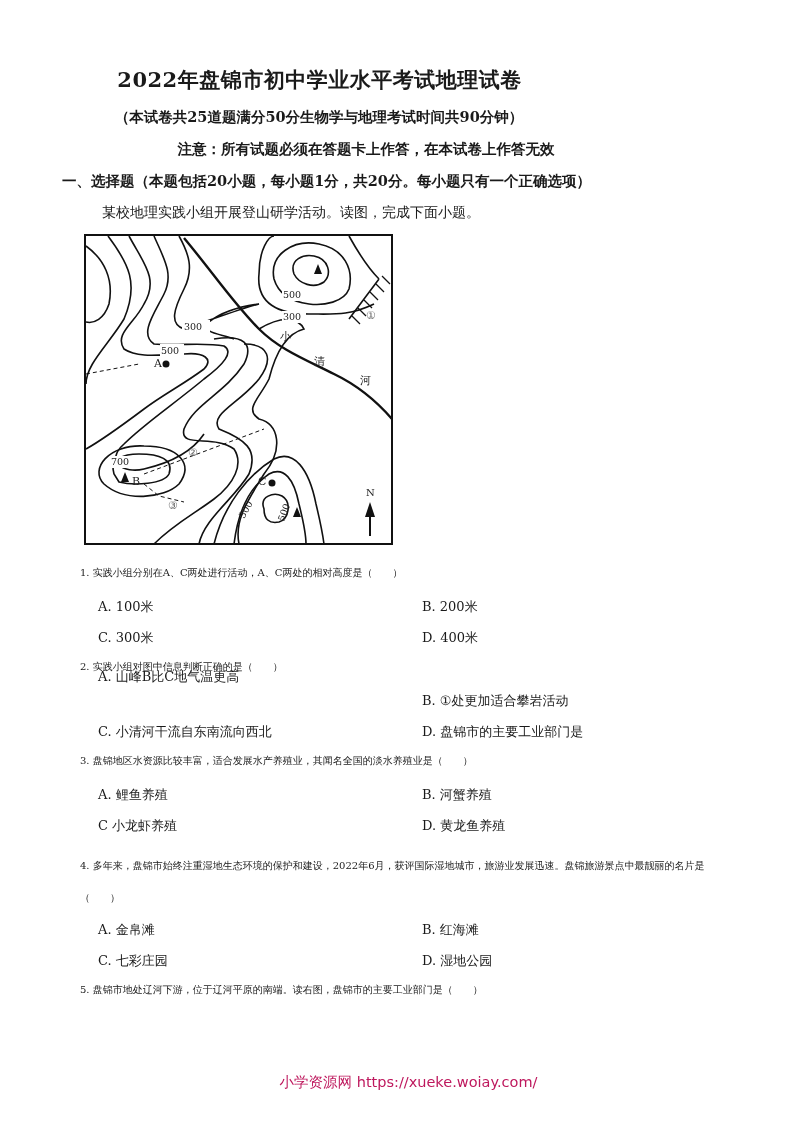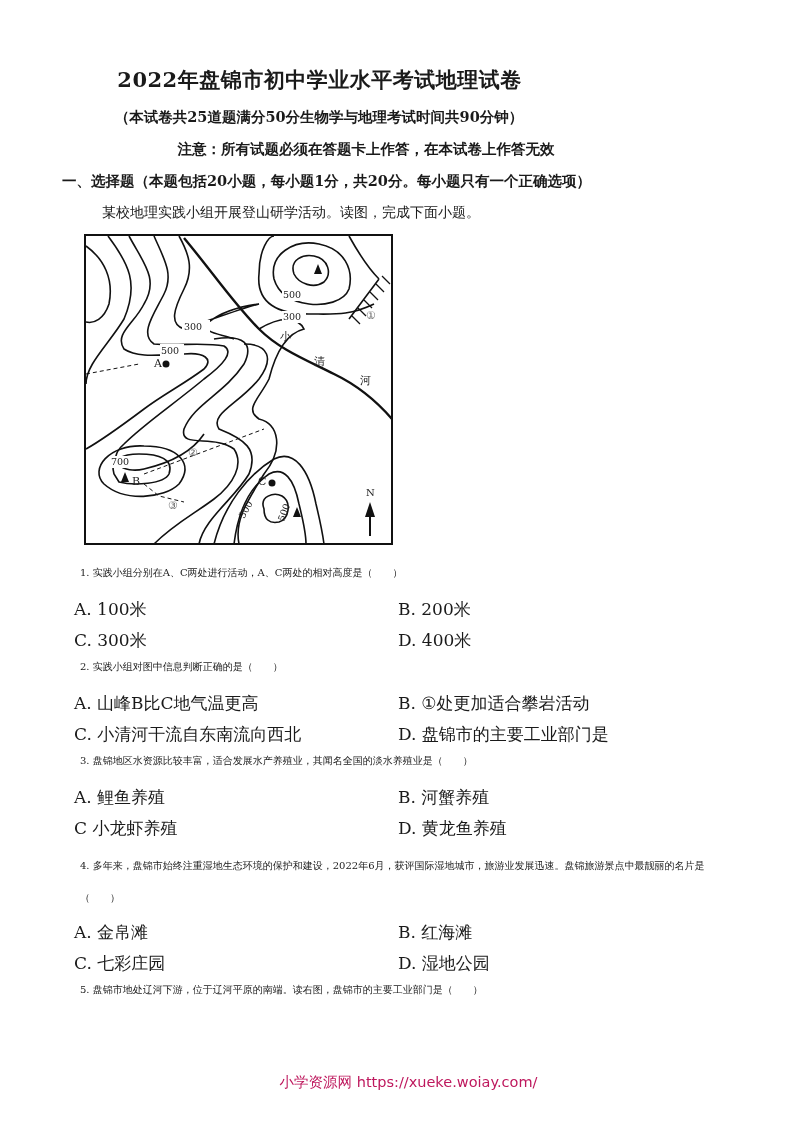--- a/index.html
+++ b/index.html
@@ -8,21 +8,21 @@
   .title { position: absolute; top: 66px; left: 0; width: 639px; text-align: center;
            font-size: 21px; font-weight: bold; letter-spacing: 0.5px; }
   .subtitle { position: absolute; top: 108px; left: 0; width: 638px; text-align: center;
               font-size: 14.5px; font-weight: bold; }
   .notice { position: absolute; top: 140px; left: 0; width: 732px; text-align: center;
             font-size: 14.5px; font-weight: bold; }
   .section { position: absolute; top: 172px; left: 62px; font-size: 14.5px; font-weight: bold; text-align: right; }
   .intro { position: absolute; top: 204px; left: 102px; font-size: 14px; font-family: "DejaVu Serif", serif; }
   .map { position: absolute; top: 234px; left: 84px; width: 310px; height: 312px; }
   .q { position: absolute; left: 80px; font-size: 10px; white-space: nowrap; }
-  .opt { position: absolute; font-size: 17px; white-space: nowrap; }
+  .opt { position: absolute; font-size: 13px; white-space: nowrap; margin-left: 24px; }
   .optL { left: 74px; }
   .optR { left: 398px; }
   .footer { position: absolute; top: 1073px; left: 12px; width: 793px; text-align: center;
             font-family: "DejaVu Sans", "Liberation Sans", sans-serif; font-size: 14.5px; color: #be185d; }
   .wrap { width: 660px; white-space: normal; line-height: 32px; }
 </style>
 </head>
 <body>
 
 <div class="title">2022年盘锦市初中学业水平考试地理试卷</div>
@@ -115,21 +115,21 @@
   </g>
 </svg>
 
 <div class="q" style="top:566px">1. 实践小组分别在A、C两处进行活动，A、C两处的相对高度是（　　）</div>
 <div class="opt optL" style="top:598px">A. 100米</div>
 <div class="opt optR" style="top:598px">B. 200米</div>
 <div class="opt optL" style="top:629px">C. 300米</div>
 <div class="opt optR" style="top:629px">D. 400米</div>
 
 <div class="q" style="top:660px">2. 实践小组对图中信息判断正确的是（　　）</div>
-<div class="opt optL" style="top:692px">A.  山峰B比C地气温更高</div>
+<div class="opt optL" style="top:668px">A.  山峰B比C地气温更高</div>
 <div class="opt optR" style="top:692px">B. ①处更加适合攀岩活动</div>
 <div class="opt optL" style="top:723px">C.  小清河干流自东南流向西北</div>
 <div class="opt optR" style="top:723px">D. 盘锦市的主要工业部门是</div>
 
 <div class="q" style="top:754px">3. 盘锦地区水资源比较丰富，适合发展水产养殖业，其闻名全国的淡水养殖业是（　　）</div>
 <div class="opt optL" style="top:786px">A.  鲤鱼养殖</div>
 <div class="opt optR" style="top:786px">B.  河蟹养殖</div>
 <div class="opt optL" style="top:817px">C  小龙虾养殖</div>
 <div class="opt optR" style="top:817px">D.  黄龙鱼养殖</div>
 

